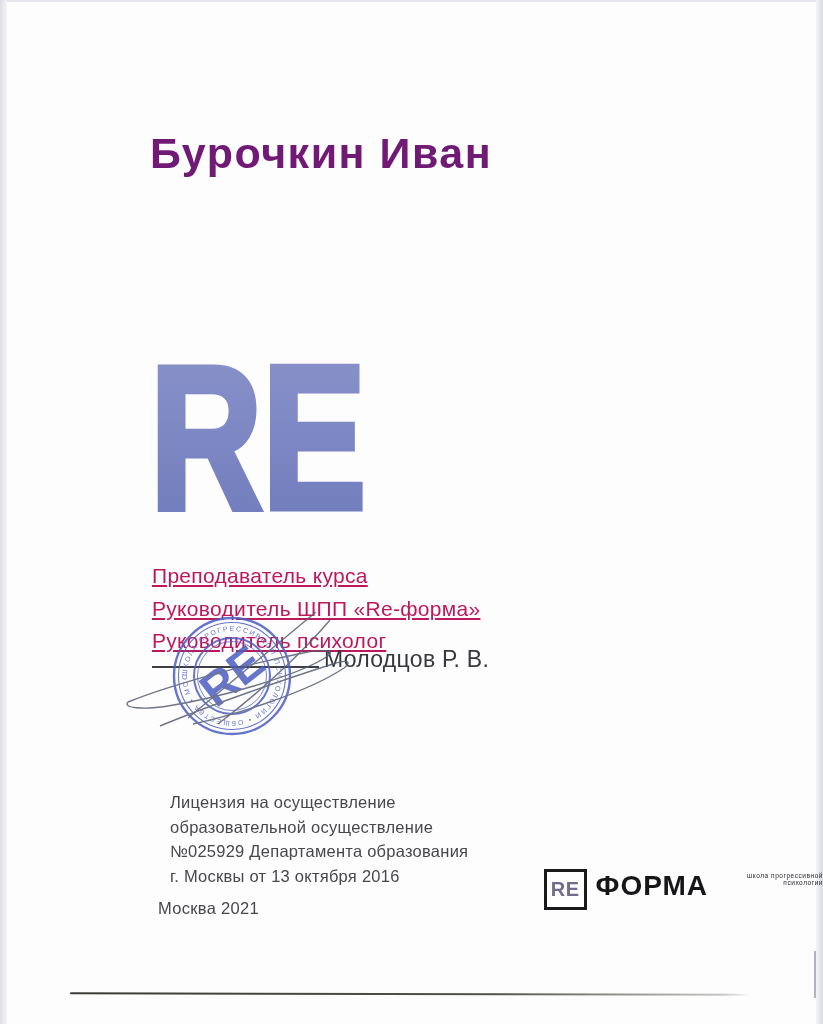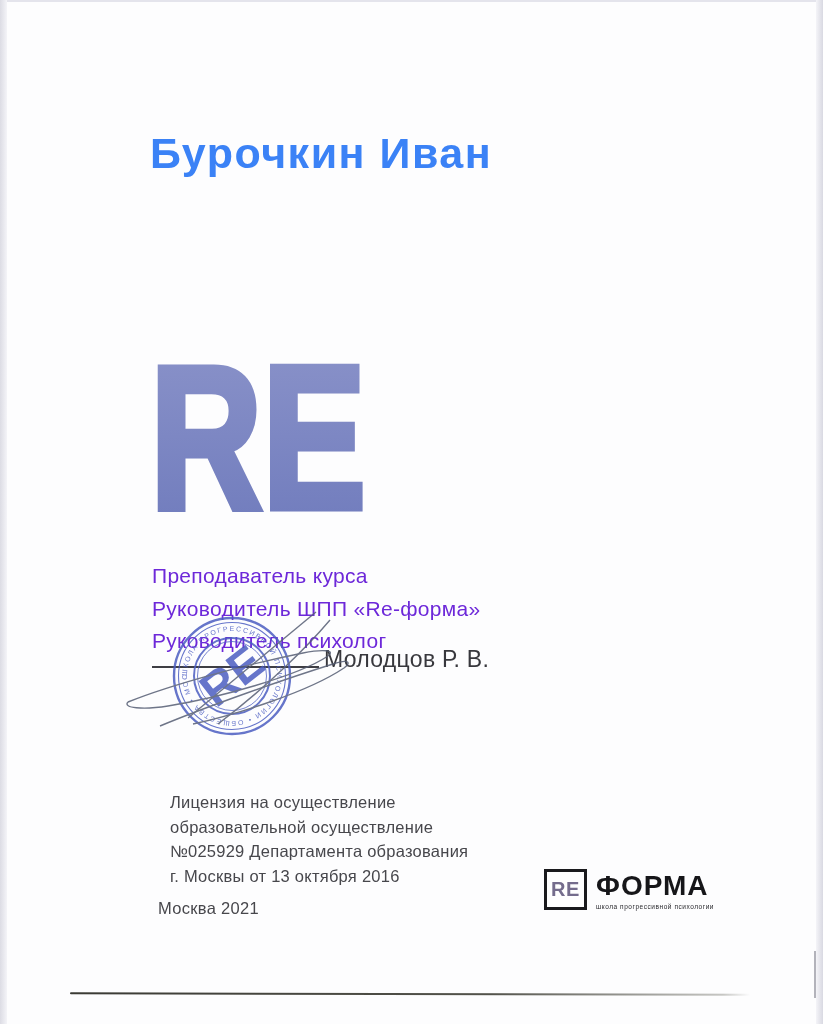--- a/index.html
+++ b/index.html
@@ -18,28 +18,28 @@
   .paper-shadow-line {
     position:absolute; left:70px; top:993px; width:680px; height:2.4px;
     background:linear-gradient(to right,#3a3a34,#53534b 62%,rgba(96,96,86,.35) 96%,rgba(96,96,86,0));
     transform:rotate(0.12deg); border-radius:2px;
   }
   .edge-artifact-right { position:absolute; left:814px; top:951px; width:2px; height:47px;
                 background:#9a9aa4; opacity:.75; }
 
   .recipient-name {
     position:absolute; left:150px; top:129px;
-    font-size:43px; font-weight:bold; letter-spacing:1.5px; color:#3b82f6;
+    font-size:43px; font-weight:bold; letter-spacing:1.5px; color:#701a75;
   }
   .body-block { position:absolute; left:152px; top:221px; color:#3b3b40; }
   .body-block .line { font-size:21.5px; line-height:32.5px; letter-spacing:0.3px; }
 
   .re-watermark { position:absolute; left:148px; top:356px; }
 
-  .signatory-block { position:absolute; left:152px; top:560px; color:#6d28d9; }
+  .signatory-block { position:absolute; left:152px; top:560px; color:#be185d;text-decoration:underline; }
   .signatory-block .line { font-size:21px; line-height:32.5px; letter-spacing:0.3px; }
 
   .signature-rule {
     position:absolute; left:152px; top:666px; width:167px; height:1.8px;
     background:#3e3e44;
   }
   .signatory-name {
     position:absolute; left:324px; top:646px; font-size:23px; color:#38383d;
     letter-spacing:0.3px;
   }
@@ -51,21 +51,21 @@
 
   .city-year { position:absolute; left:158px; top:899px; font-size:16.5px;
     color:#47474c; letter-spacing:0.3px; }
 
   .footer-logo { position:absolute; left:544px; top:869px; display:flex; gap:9px; }
   .footer-logo .logo-box {
     width:37px; height:35px; border:3px solid #1a1a1d; background:#fefefe;
     display:flex; align-items:center; justify-content:center;
     font-size:20px; font-weight:bold; color:#746c8c; letter-spacing:0.5px;
   }
-  .footer-logo .logo-text-col { display:flex; flex-direction:column; }
+  .footer-logo .logo-text-col { display:flex; flex-direction:row;text-align:right; }
   .footer-logo .wordmark {
     font-size:28px; font-weight:bold; color:#161619; letter-spacing:1px; line-height:1;
     margin-top:3px;
   }
   .footer-logo .tagline {
     font-size:6.5px; color:#28282c; letter-spacing:0.55px; margin-top:2.5px;
   }
 </style>
 </head>
 <body>

